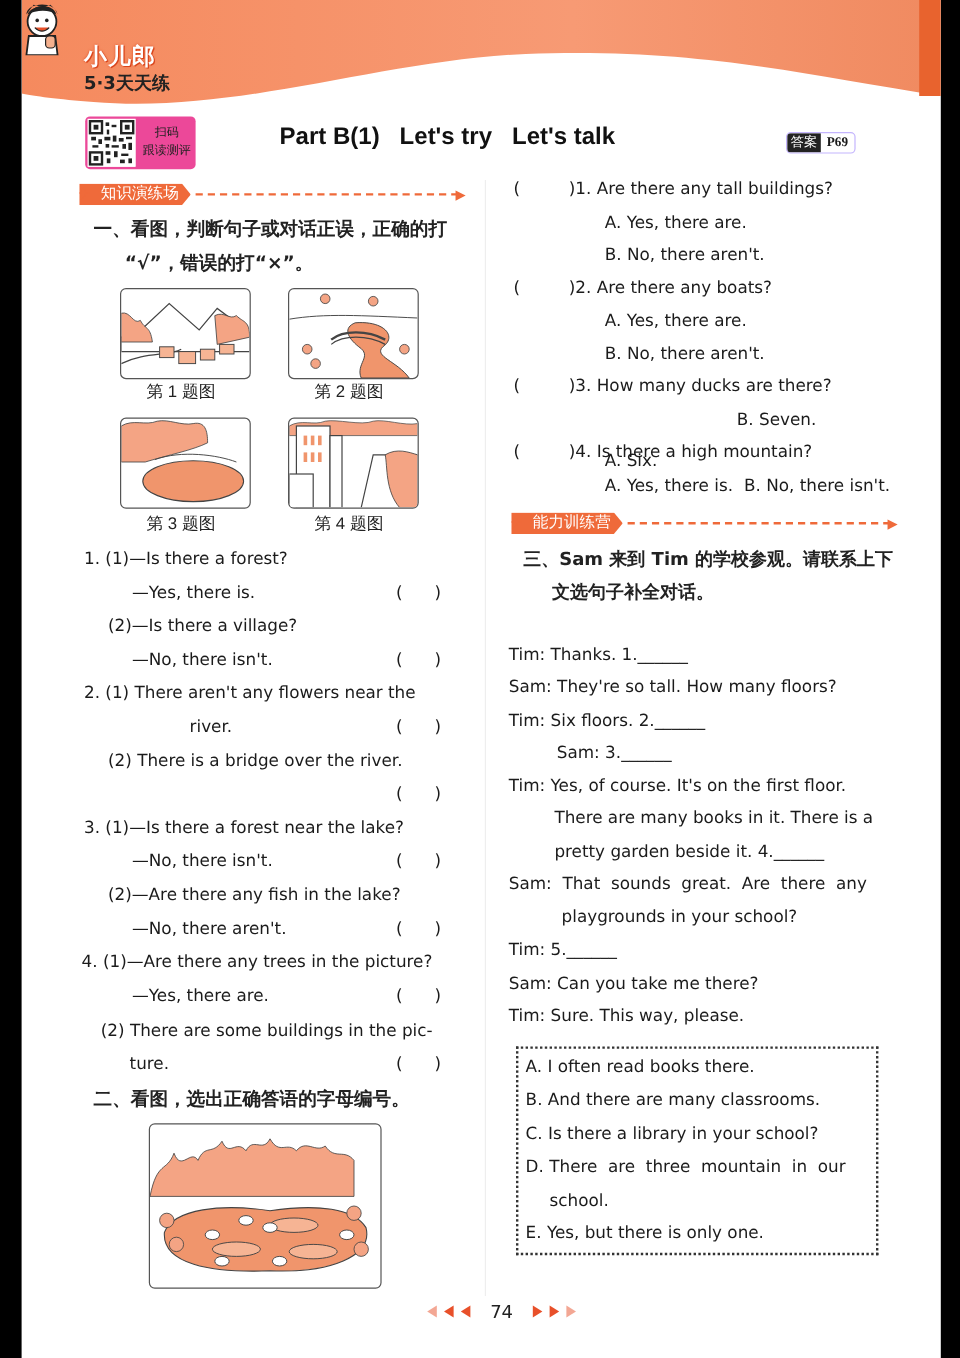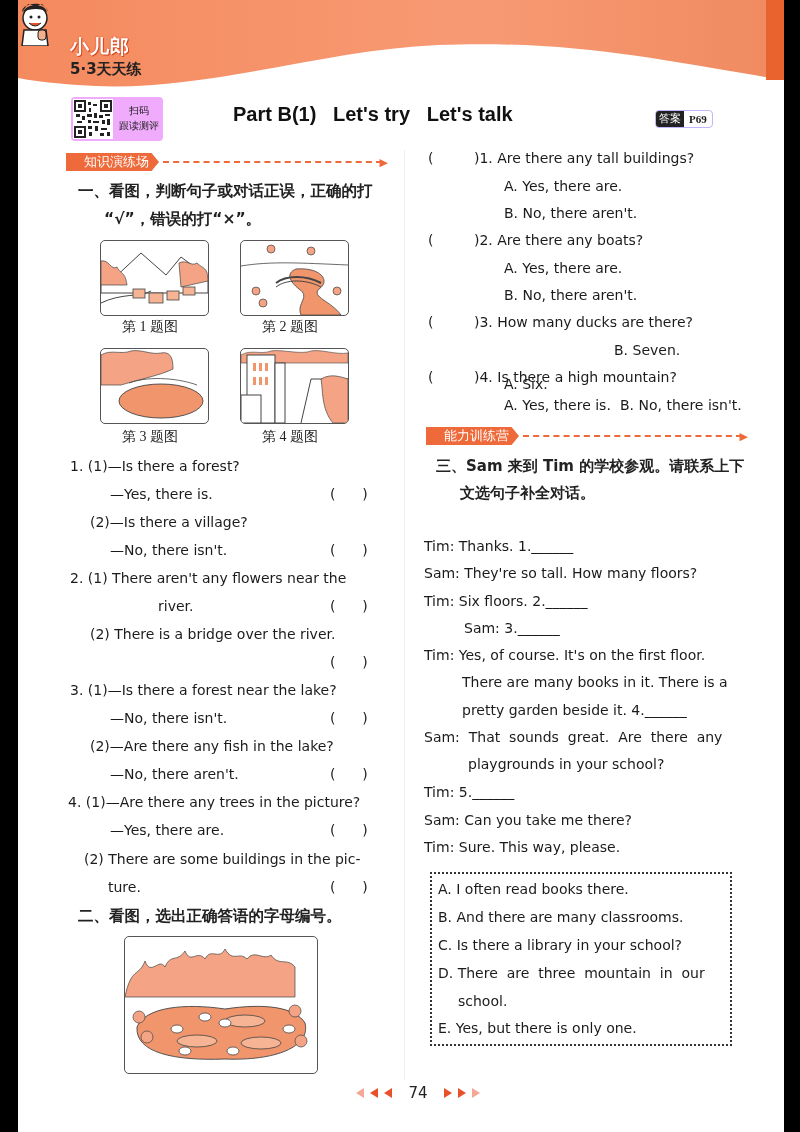--- a/index.html
+++ b/index.html
@@ -4,38 +4,38 @@
 <style>
   html,body{margin:0;padding:0;}
   body{width:800px;height:1132px;background:#000;position:relative;overflow:hidden;font-family:"DejaVu Sans",sans-serif;color:#1a1a1a;}
   .page{position:absolute;left:18px;top:0;width:766px;height:1132px;background:#fff;overflow:hidden;}
   .banner{position:absolute;left:0;top:0;width:766px;height:95px;}
   .banner svg{position:absolute;left:0;top:0;}
   .logo{position:absolute;left:52px;top:34px;}
   .logo-main{font-family:"DejaVu Sans",sans-serif;font-weight:bold;font-size:19px;color:#fff;text-shadow:0 0 2px #d9451c,1px 1px 0 #d9451c;letter-spacing:1px;}
   .logo-sub{font-weight:bold;font-size:15px;color:#222;margin-top:0px;}
   .mascot{position:absolute;left:128px;top:30px;width:34px;height:46px;}
-  .qr-box{position:absolute;left:53px;top:97px;width:92px;height:44px;border-radius:4px;background:#f0abfc;}
+  .qr-box{position:absolute;left:53px;top:97px;width:92px;height:44px;border-radius:4px;background:#ec4899;}
   .qr{position:absolute;left:2px;top:2px;width:40px;height:40px;background:#fff;}
   .qr-label{position:absolute;left:48px;top:6px;font-size:10px;line-height:15px;color:#222;text-align:center;width:40px;}
   .title{position:absolute;left:215px;top:103px;font-family:"Liberation Sans",sans-serif;font-weight:bold;font-size:20px;color:#111;white-space:pre;}
   .answer-tag{position:absolute;left:637px;top:110px;height:16px;border:1px solid #c4b5fd;border-radius:4px;font-size:11px;display:flex;overflow:hidden;}
   .answer-tag .k{background:#222;color:#fff;padding:0 3px;line-height:16px;}
   .answer-tag .v{padding:0 5px;line-height:16px;font-family:"Liberation Serif",serif;font-weight:bold;}
   .divider-v{position:absolute;left:386px;top:150px;width:1px;height:930px;background:#eee;}
   .sec-head{position:absolute;height:20px;display:flex;align-items:center;}
   .sec-head .badge{background:#ef6a3a;color:#fff;font-size:13px;padding:0 10px 0 18px;height:18px;line-height:18px;clip-path:polygon(0 0,92% 0,100% 50%,92% 100%,0 100%);position:relative;}
   .sec-head .flame{position:absolute;left:-4px;top:0;color:#ef6a3a;font-size:16px;font-weight:bold;line-height:18px;}
   .sec-head .dash{flex:1;border-top:2px dashed #ef6a3a;margin-left:4px;height:0;position:relative;}
   .sec-head .arr{color:#ef6a3a;font-size:11px;margin-left:-2px;}
   .q-cn{position:absolute;font-size:15.5px;font-weight:bold;color:#222;line-height:28px;margin-left:12px;}
   .txt{position:absolute;font-family:"DejaVu Sans",sans-serif;font-size:14px;color:#1b1b1b;line-height:28px;white-space:nowrap;}
   .paren{position:absolute;font-size:14px;color:#1b1b1b;white-space:pre;}
   .pic{position:absolute;border:1.5px solid #555;border-radius:5px;background:#fff;overflow:hidden;}
-  .pic-cap{position:absolute;font-family:Liberation Serif, serif;font-size:14px;color:#222;}
+  .pic-cap{position:absolute;font-family:Liberation Sans, sans-serif;font-size:14px;color:#222;}
   .optbox{position:absolute;left:412px;top:872px;width:298px;height:170px;border:2px dotted #333;}
   .pager{position:absolute;left:320px;top:1084px;width:160px;display:flex;justify-content:center;align-items:center;gap:6px;}
   .tri{width:0;height:0;border-top:5px solid transparent;border-bottom:5px solid transparent;}
   .tri.l{border-right:8px solid #e8502a;}
   .tri.r{border-left:8px solid #e8502a;}
   .pnum{font-size:15px;color:#222;margin:0 10px;}
 </style>
 </head>
 <body>
 

